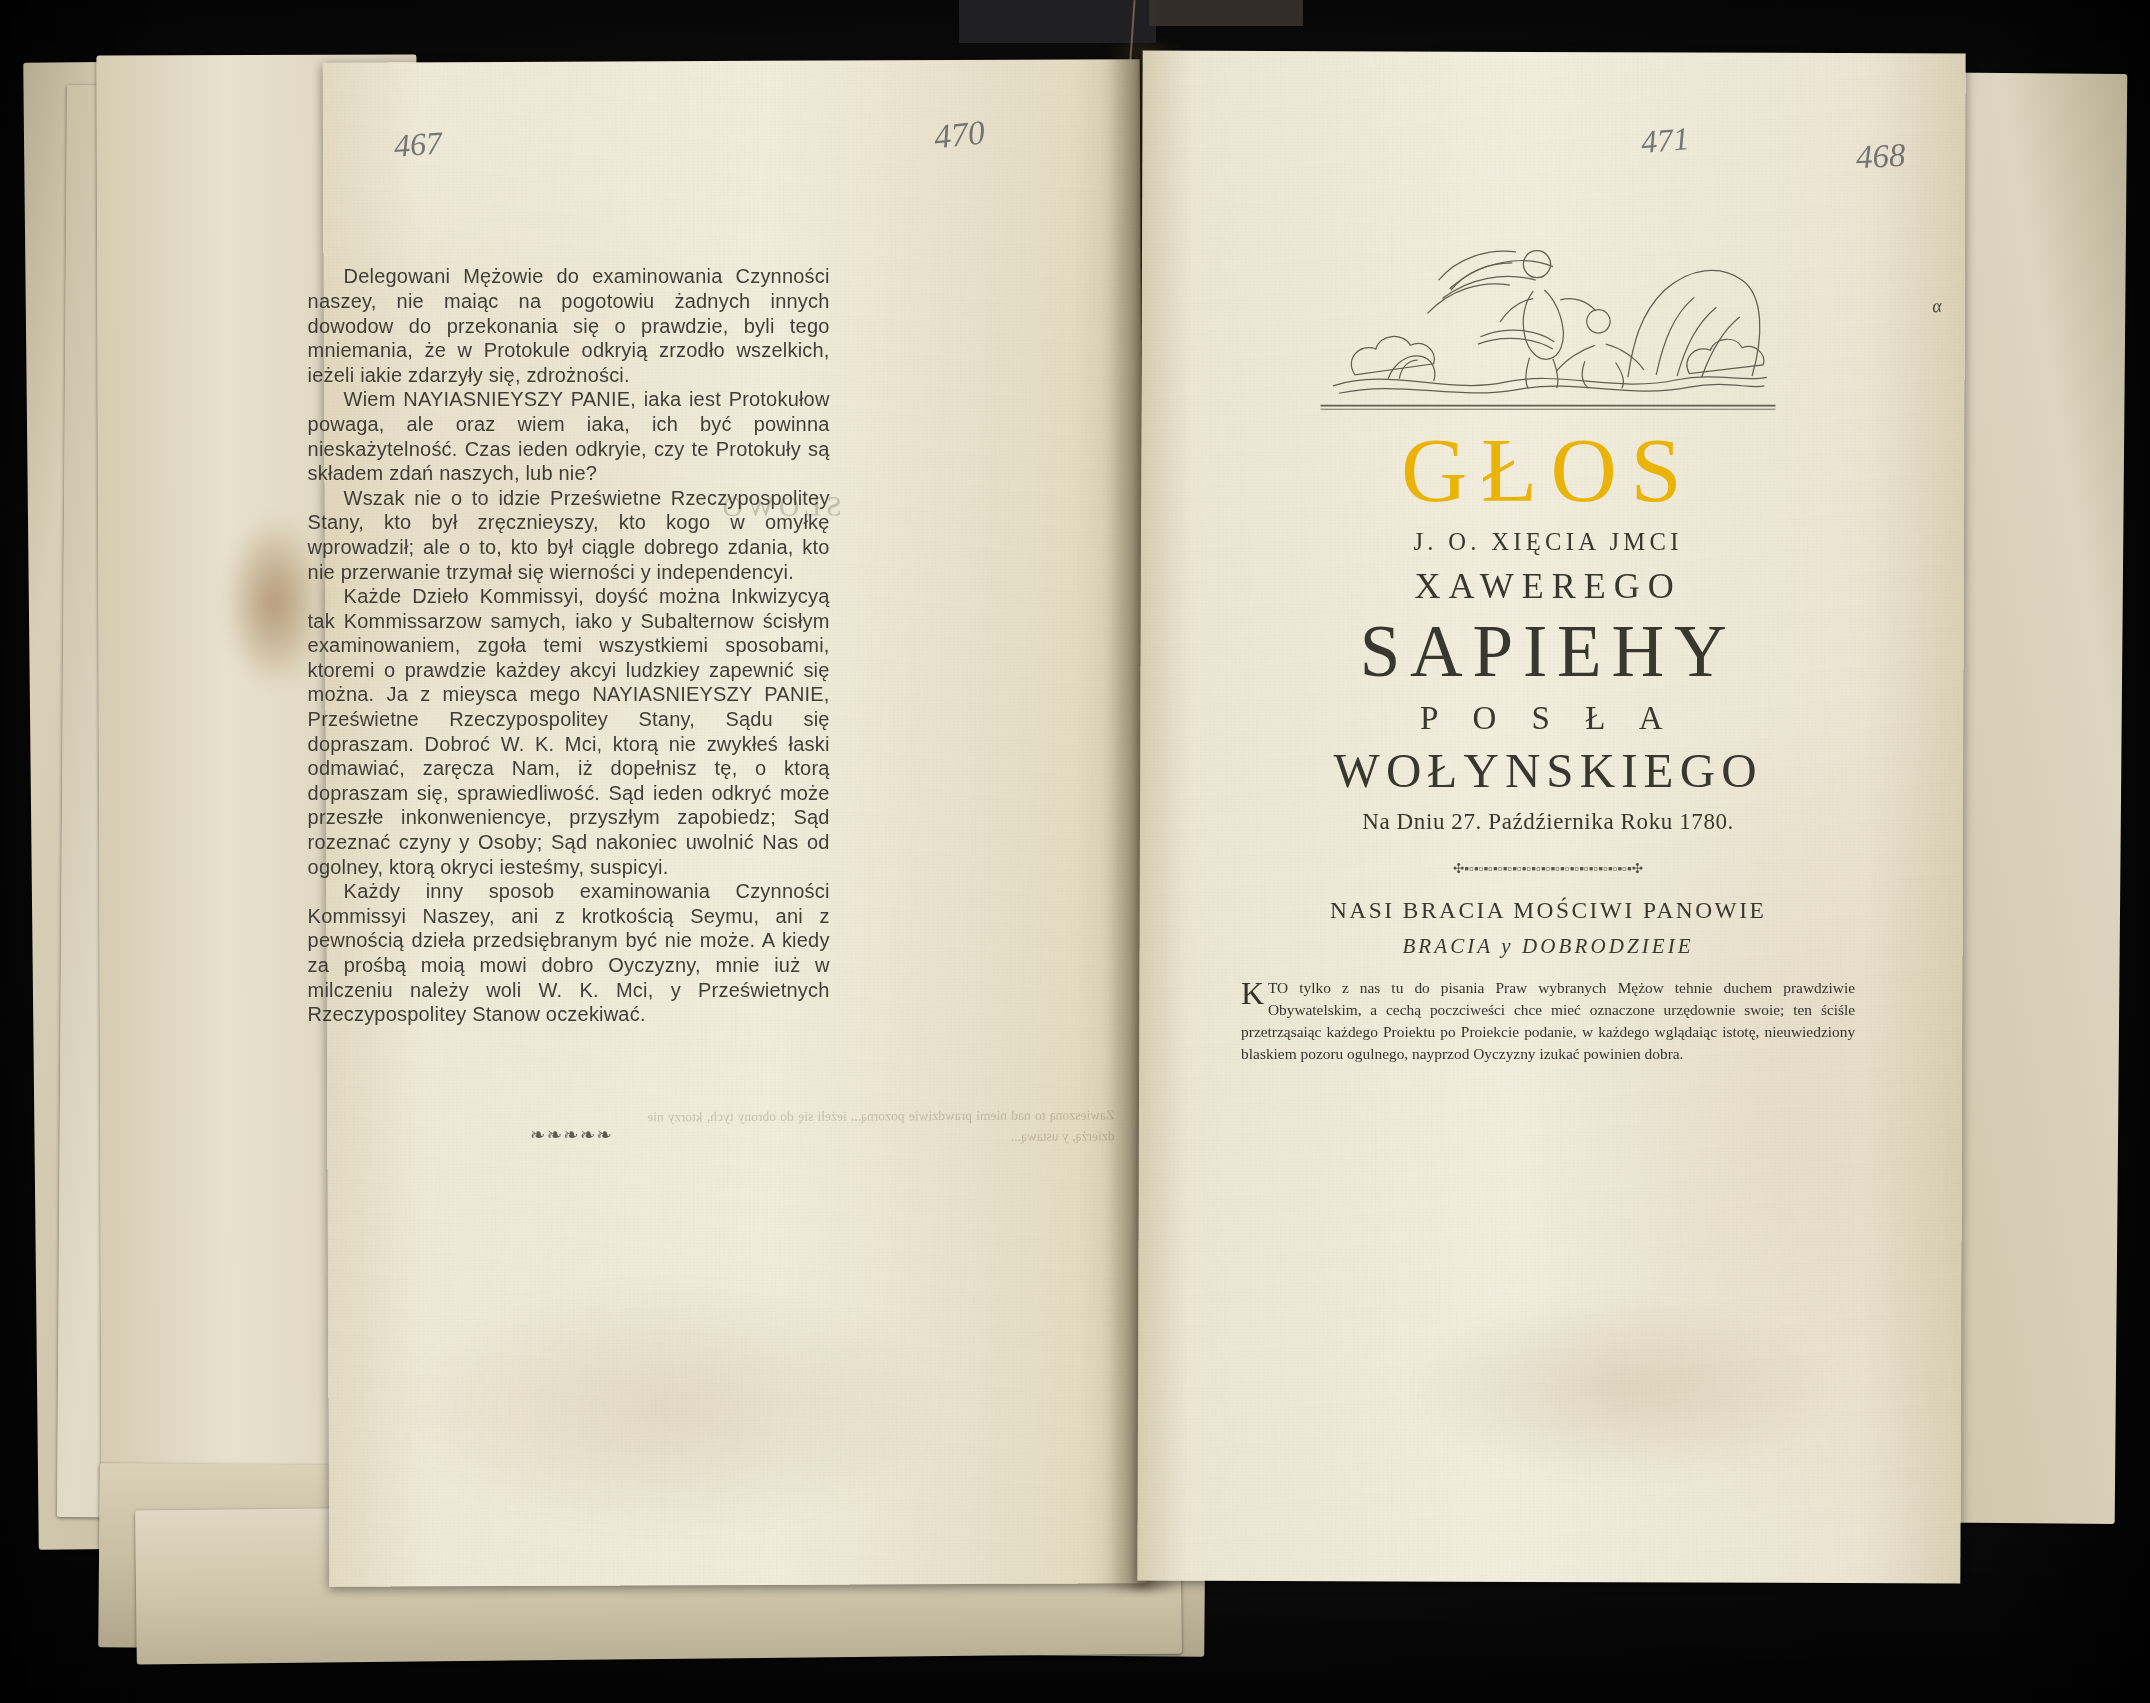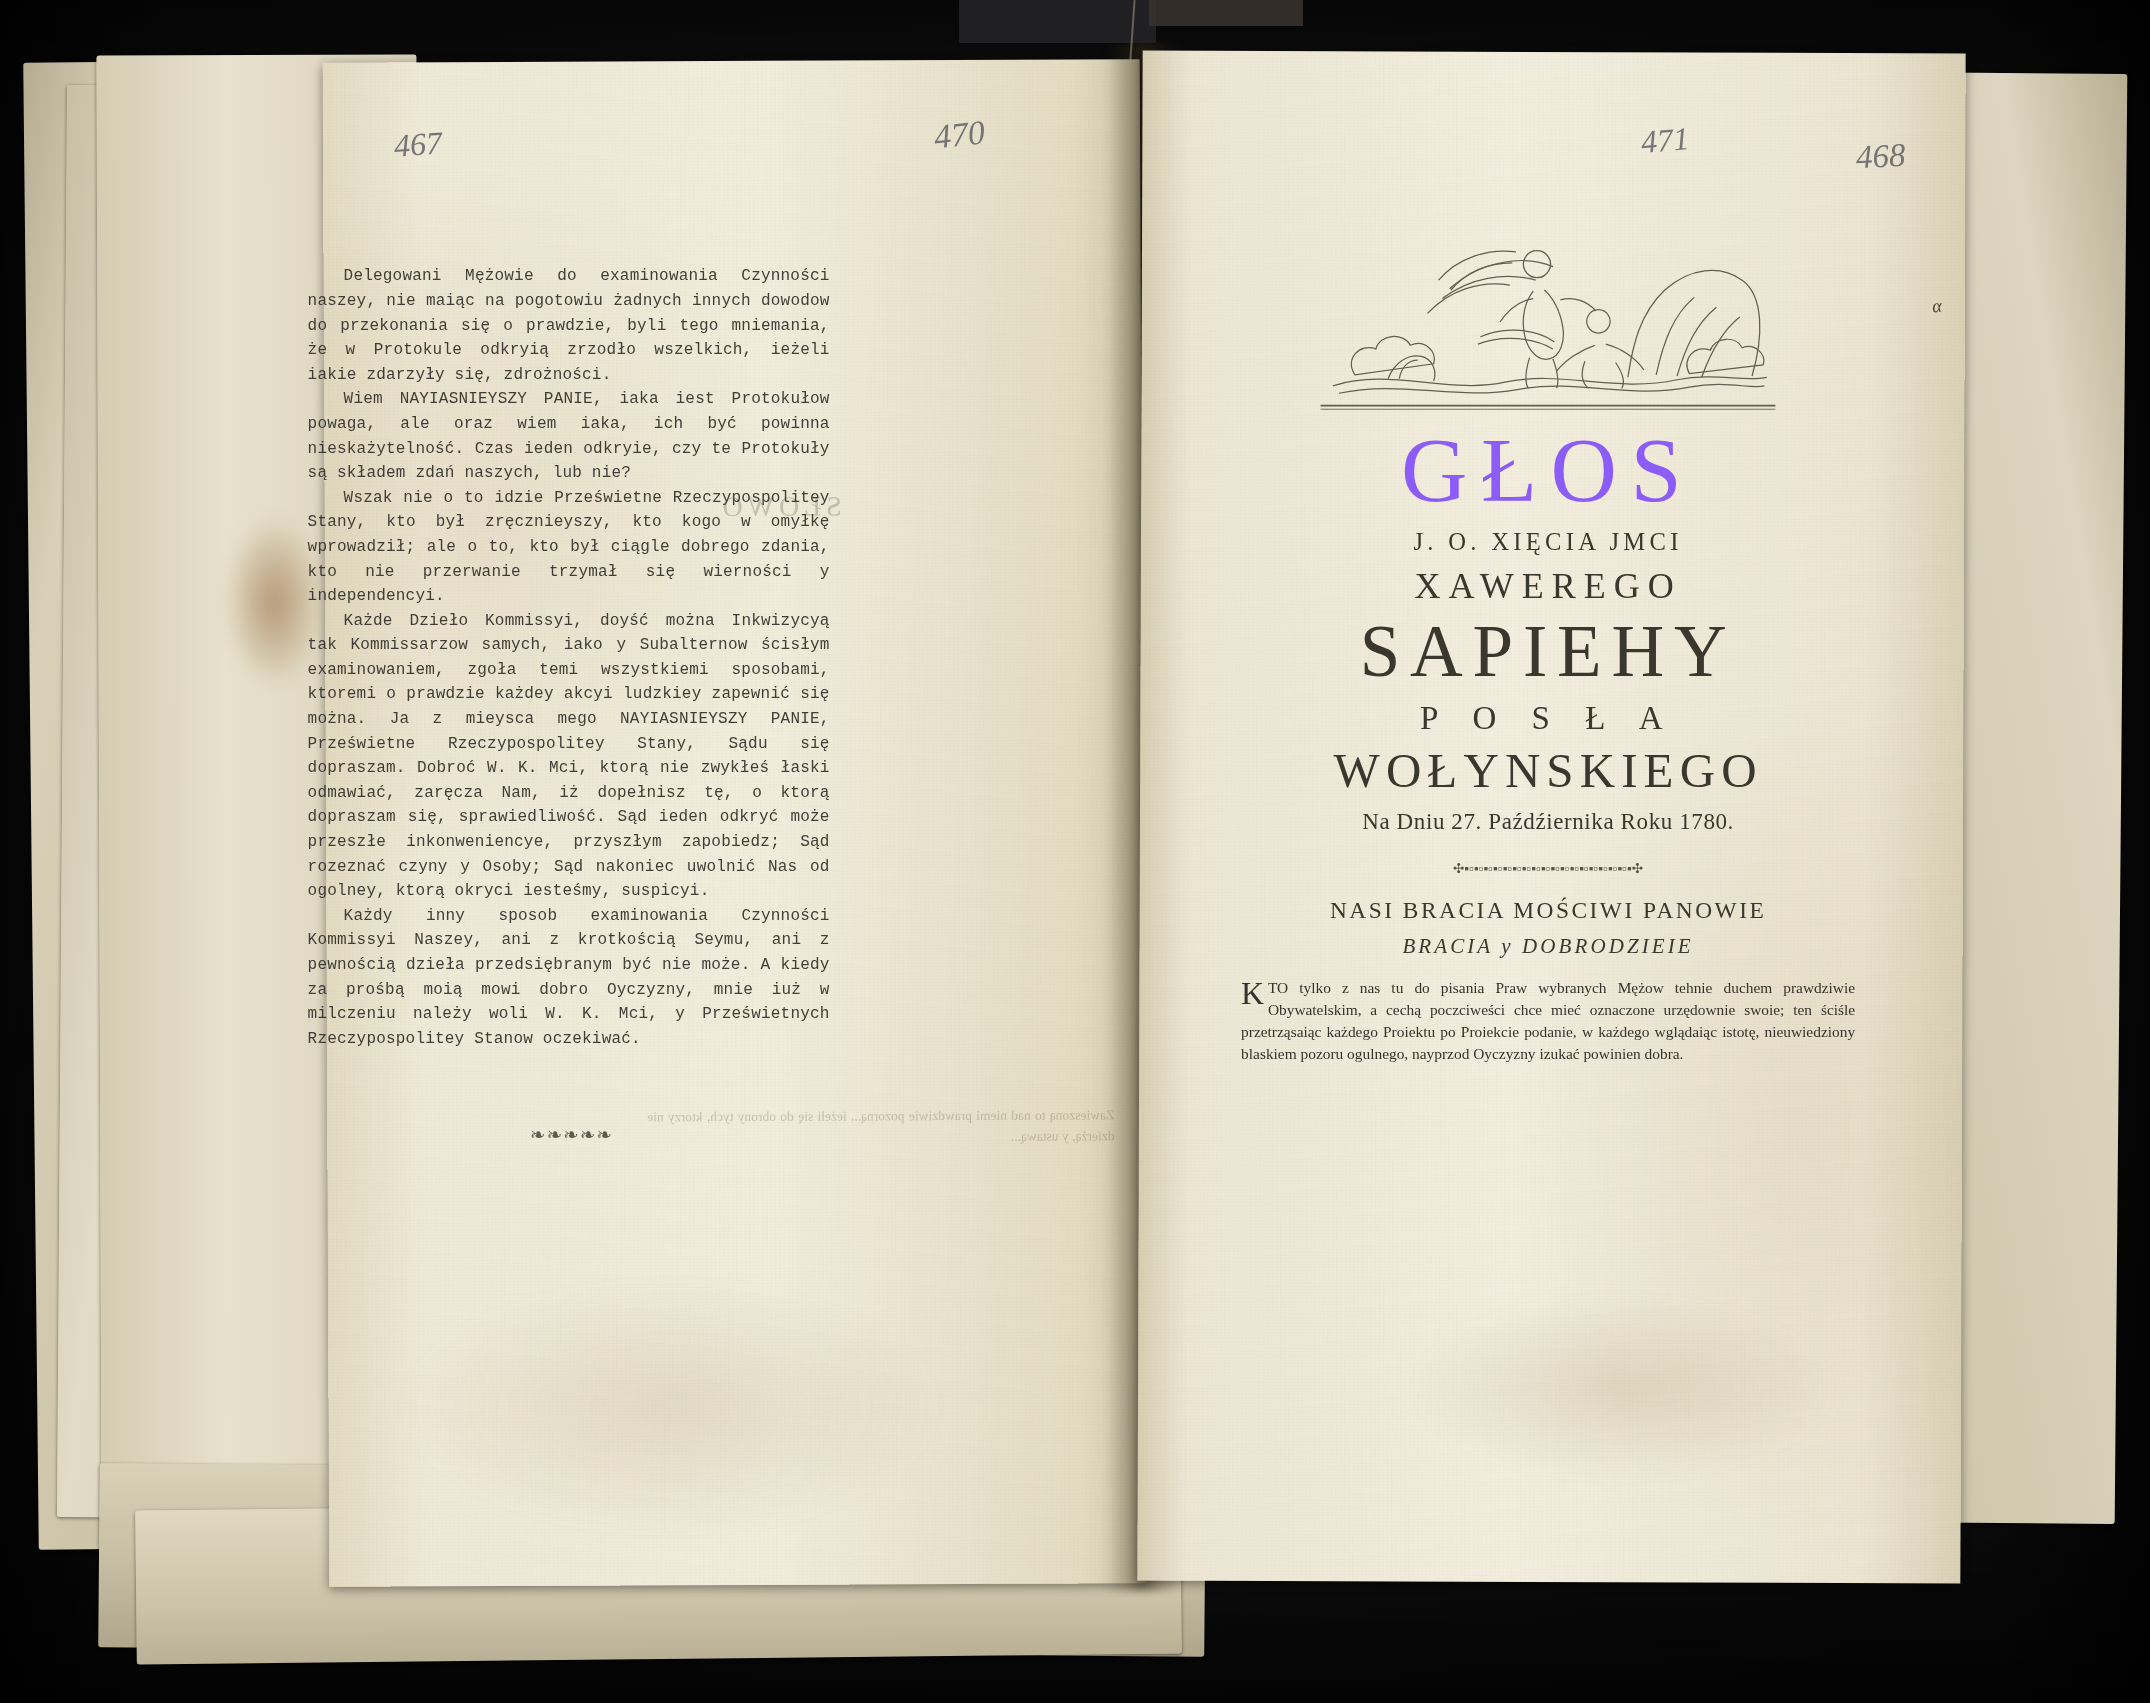--- a/index.html
+++ b/index.html
@@ -147,22 +147,22 @@
   .folio-471 { left: 1616px; top: 104px;  font-size: 32px; transform: rotate(-5deg); }
   .folio-468 { left: 1831px; top: 120px;  font-size: 33px; transform: rotate(-3deg); }
 
   
   .textblock {
     position: absolute;
     left: 283px;
     top: 246px;
     width: 522px;
     color: #33302a;
-    font-family: Liberation Mono, monospace;
-    font-size: 16px;
+    font-family: Liberation Sans, sans-serif;
+    font-size: 20px;
     line-height: 24.6px;
     text-align: justify;
     letter-spacing: 0.2px;
     opacity: .92;
   }
   .textblock p { margin: 0 0 0 0; text-indent: 36px; }
 
   .ornament {
     position: absolute;
     left: 467px;
@@ -204,21 +204,21 @@
     position: relative;
   }
   .vignette svg { display:block; width:100%; height:100%; }
 
   .t-glos {
     font-size: 92px;
     letter-spacing: 13.5px;
     line-height: 1.02;
     margin-top: 3.7px;
     font-weight: 400;
-    color: #8b5cf6;
+    color: #eab308;
   }
   .t-line-sm {
     font-size: 24.6px;
     letter-spacing: 4.3px;
     margin-top: 9.8px;
   }
   .t-xawerego {
     font-size: 36px;
     letter-spacing: 8px;
     margin-top: 8.6px;

